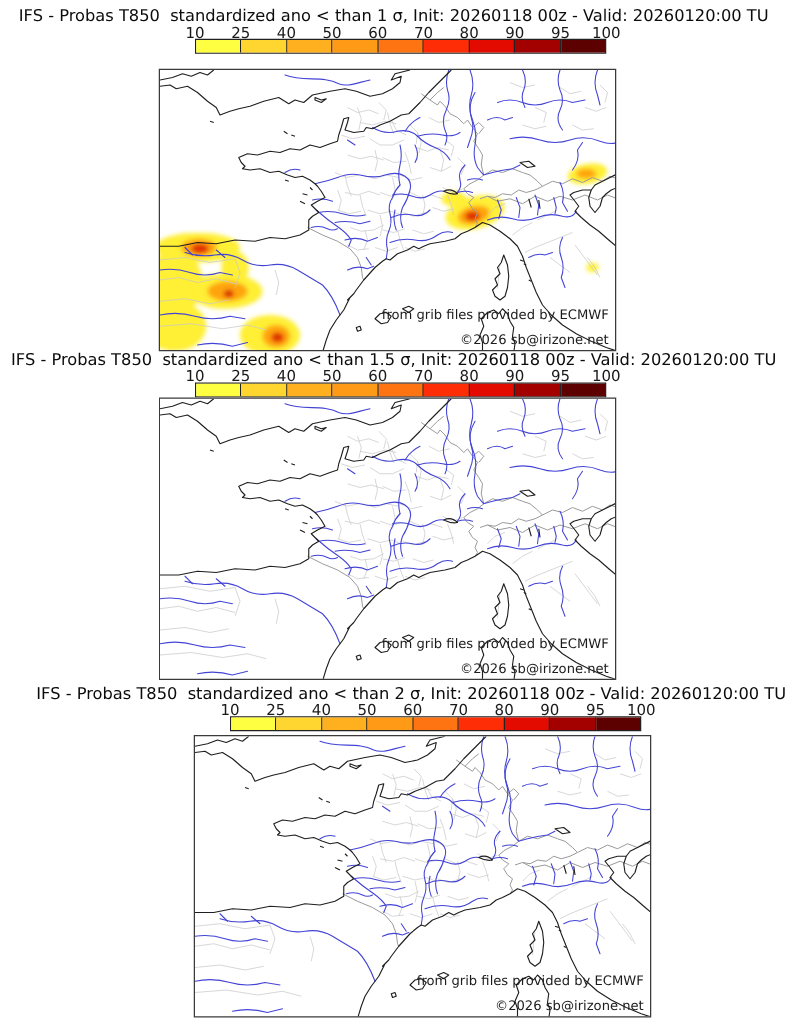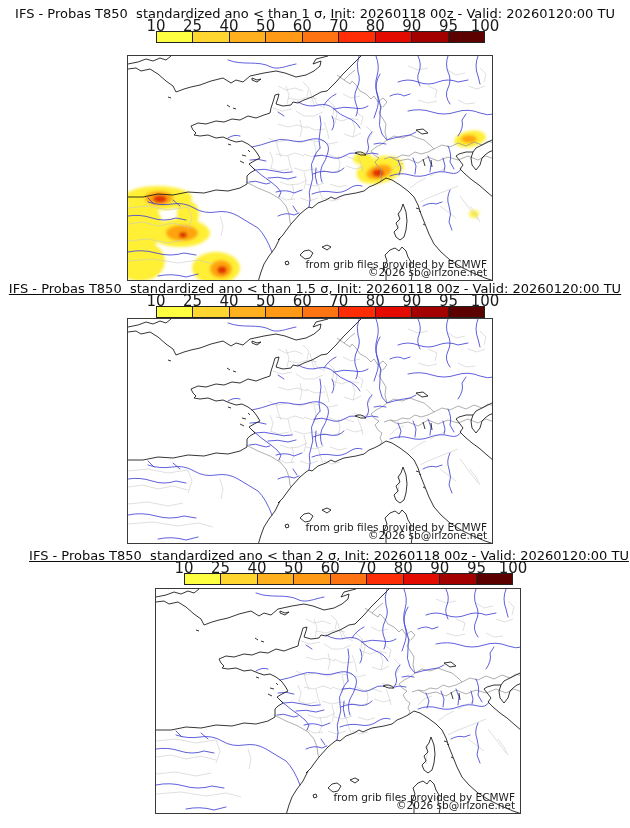--- a/index.html
+++ b/index.html
@@ -10,45 +10,45 @@
     color:#111; overflow:hidden;
   }
   .panel { width:630px; }
   .panel-1 { padding-top:6px; }
   .panel-2 { padding-top:1px; }
   .panel-3 { padding-top:5px;padding-left:28px; }
   .ptitle {
     text-align:center; font-size:13px; line-height:15px;
     white-space:pre; letter-spacing:0; color:#0c0c0c;
   }
-  .panel-2 .ptitle, .panel-3 .ptitle { line-height:14px;text-decoration:underline; }
+  .panel-2 .ptitle, .panel-3 .ptitle { line-height:14px; }
   .cbwrap { position:relative; width:329px; margin-left:156px; }
   .cbticks { position:relative; height:10px; }
   .cbticks span {
     position:absolute; transform:translateX(-50%);
-    font-size:15px; line-height:10px; color:#1a1a1a;
+    font-size:12px; line-height:10px; color:#1a1a1a;
   }
   .cbbar {
     display:flex; height:12px; border:1px solid #222; width:329px;
   }
   .cbbar div { flex:1 1 auto; border-right:1px solid #222; }
   .cbbar div:last-child { border-right:none; }
   .map {
     position:relative; width:366px; height:226px; margin-left:127px;
     border:1px solid #3a3a3a; background:#ffffff; overflow:hidden;
   }
   .panel-1 .map { margin-top:12px; }
   .panel-2 .map { margin-top:0px; }
   .panel-3 .map { margin-top:3px; }
   .map svg { position:absolute; left:0; top:0; width:366px; height:226px; display:block; }
   .credit1, .credit2 {
     position:absolute; right:5px; font-size:10.5px; color:#1c1c1c;
     white-space:pre; z-index:3; background:transparent;
   }
-  .credit1 { bottom:10px; }
+  .credit1 { bottom:22px; }
   .credit2 { bottom:2px; }
 </style>
 </head>
 <body>
 
 <svg width="0" height="0" style="position:absolute" aria-hidden="true">
   <defs>
     <filter id="soft" x="-30%" y="-30%" width="160%" height="160%">
       <feGaussianBlur stdDeviation="1.6"></feGaussianBlur>
     </filter>

